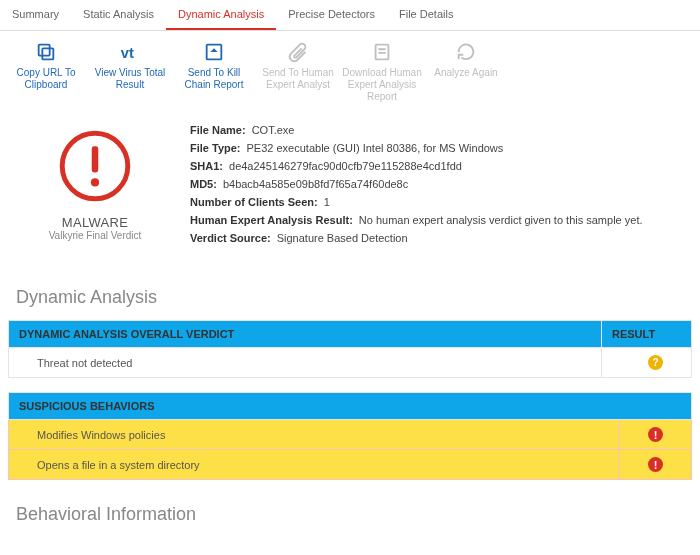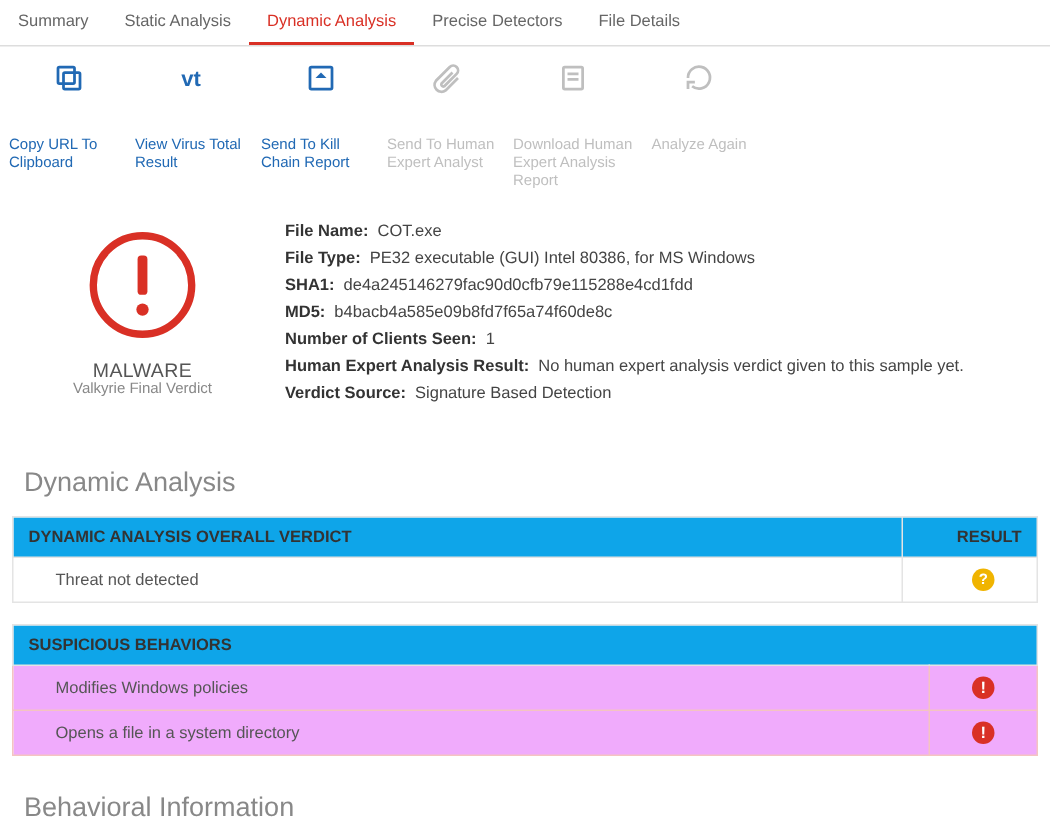--- a/index.html
+++ b/index.html
@@ -29,23 +29,23 @@
     display: flex;
     gap: 4px;
     padding: 10px 6px;
   }
   .tool {
     display: flex;
     flex-direction: column;
     align-items: center;
     width: 80px;
     font-size: 10px;
+    text-align: center;
     color: #2169b4;
     cursor: pointer;
-    gap: 24px;
   }
   .tool.disabled { color: #bfbfbf; cursor: default; }
   .tool-icon {
     width: 22px; height: 22px;
     display: flex; align-items: center; justify-content: center;
     margin-bottom: 4px;
   }
   .tool-icon svg { width: 22px; height: 22px; }
   .tool-label { line-height: 1.2; }
 
@@ -97,39 +97,39 @@
   }
   table.result th {
     text-align: left;
     background: #0ea5e9;
     border: 1px solid #e4e4e4;
     padding: 7px 10px;
     font-weight: 700;
     color: #333;
     font-size: 11px;
   }
-  table.result th.right { text-align: right; width: 90px; }
+  table.result th.right { text-align: left; width: 90px; }
   table.result td {
     border: 1px solid #e4e4e4;
     padding: 7px 28px;
     color: #555;
   }
   table.result td.icon-cell { text-align: right; }
   .badge-q {
     display: inline-flex; align-items:center; justify-content:center;
     width:15px;height:15px;border-radius:50%;
     background:#f0b400;color:#fff;font-weight:700;font-size:10px;
   }
   .badge-e {
     display:inline-flex;align-items:center;justify-content:center;
     width:15px;height:15px;border-radius:50%;
     background:#d93025;color:#fff;font-weight:700;font-size:11px;
   }
   tr.suspicious td {
-    background: #f0abfc;
+    background: #fde047;
     border-color: #f4c4c1;
   }
 </style>
 </head>
 <body>
 
 <div class="tabs">
   <div class="tab">Summary</div>
   <div class="tab">Static Analysis</div>
   <div class="tab active">Dynamic Analysis</div>

